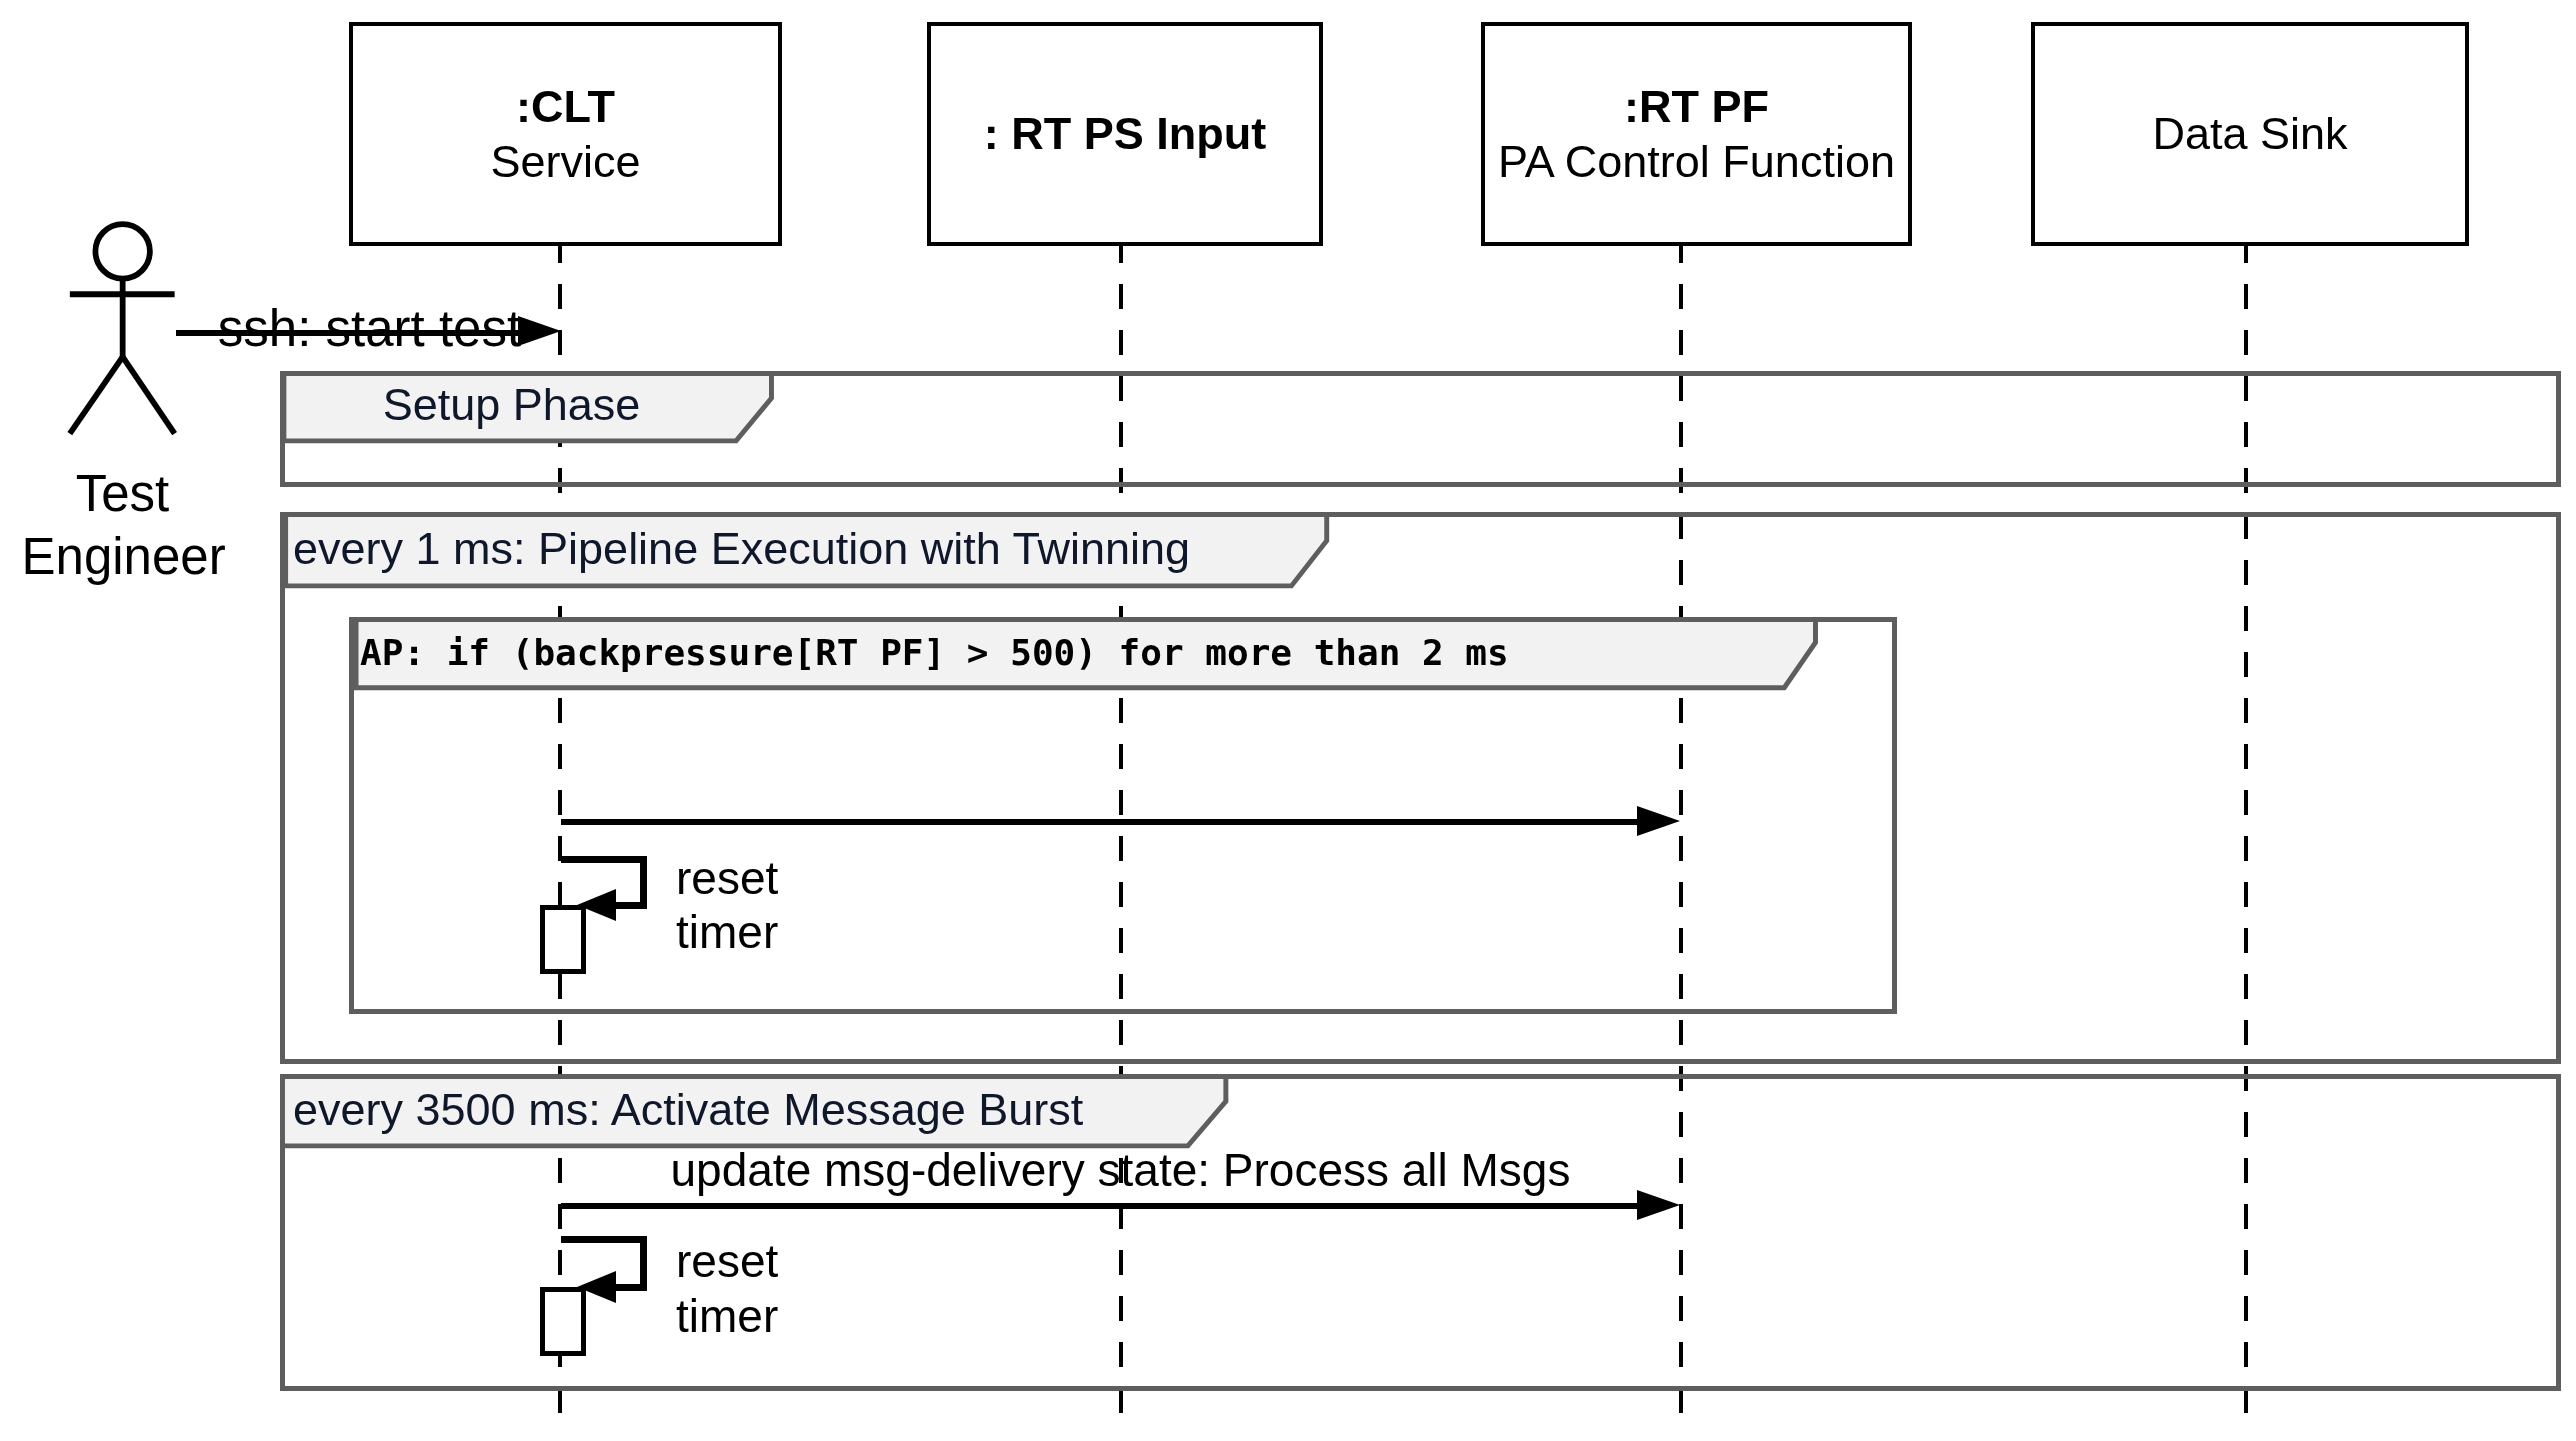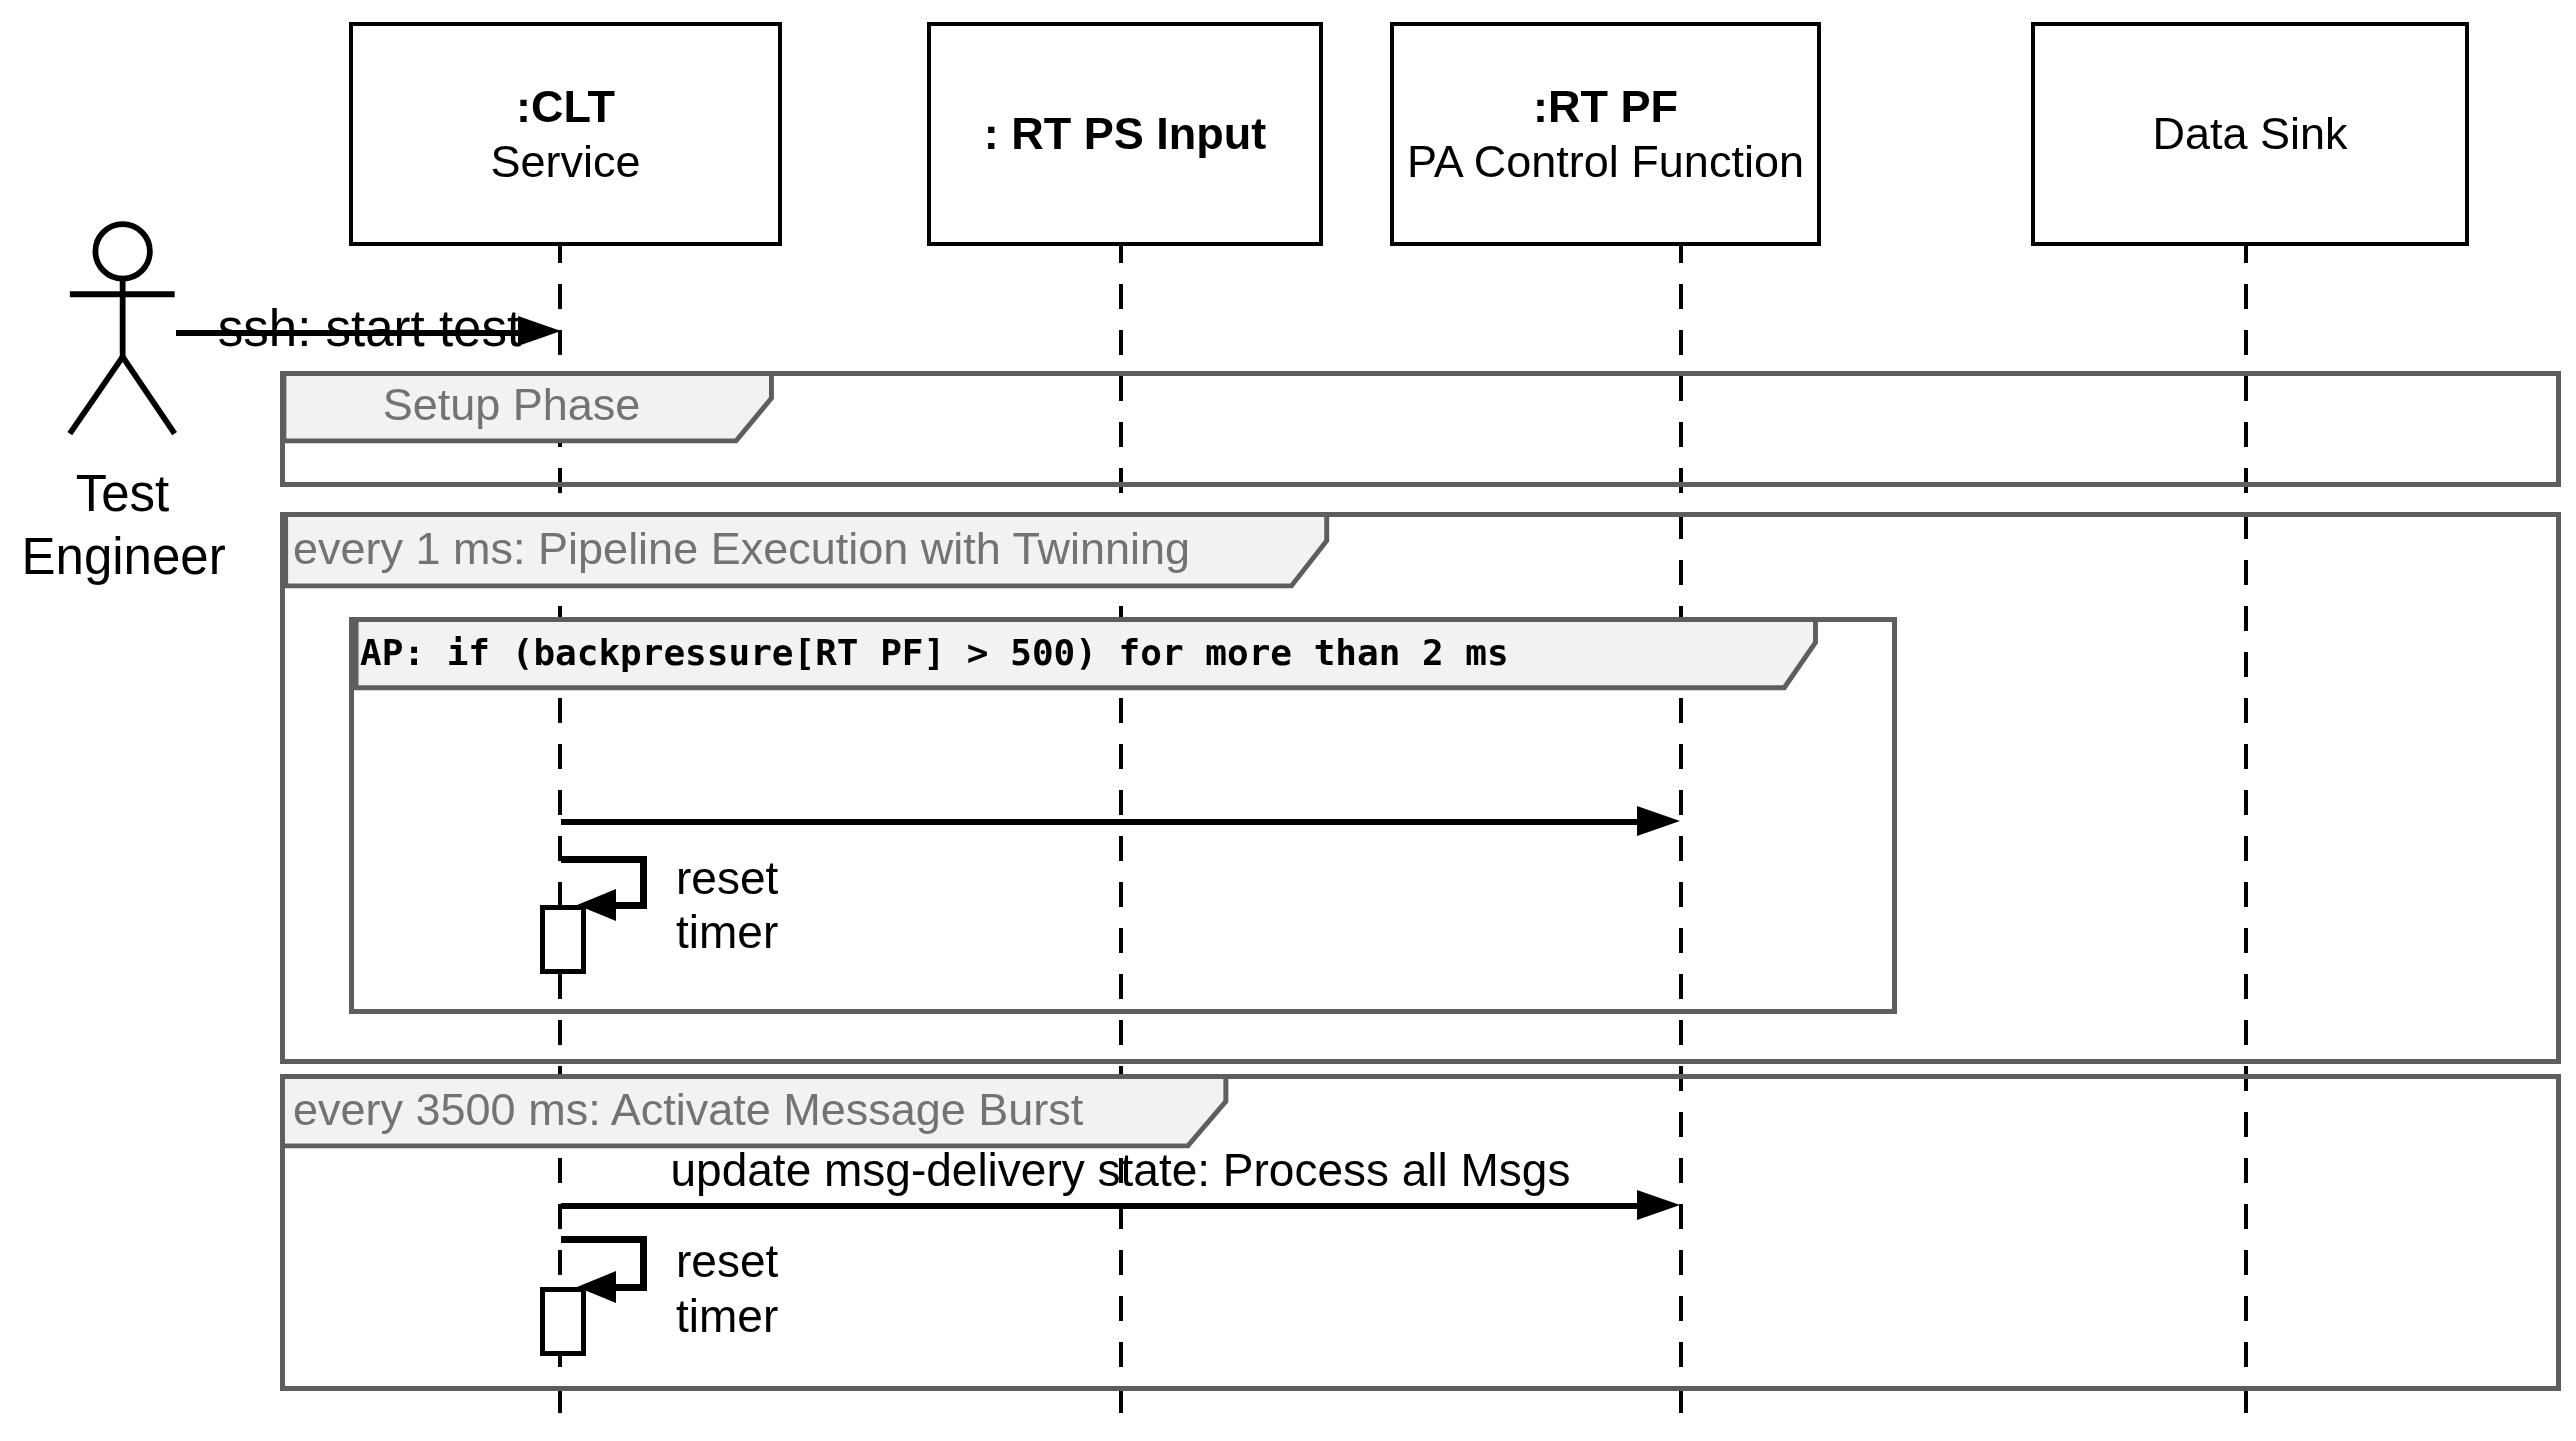--- a/index.html
+++ b/index.html
@@ -18,21 +18,21 @@
     position:absolute;border:4.1px solid #000;background:#fff;
     display:flex;flex-direction:column;justify-content:center;align-items:center;
     font-size:45px;line-height:55px;text-align:center;
   }
   .headbox .t{font-weight:bold;}
   
   .frame{position:absolute;border:5px solid #5e5e5e;background:transparent;}
   .pent{position:absolute;overflow:visible;}
   .fraglabel{
     position:absolute;display:flex;align-items:center;
-    font-size:45px;color:#737373;white-space:nowrap;
+    font-size:45px;color:#0f172a;white-space:nowrap;
   }
   .fraglabel.centered{justify-content:center;}
   .aplabel{
     font-family:"DejaVu Sans Mono",monospace;font-weight:bold;font-size:36px;color:#000;
   }
   
   .mline{position:absolute;background:#000;height:5.8px;}
   .vline{position:absolute;background:#000;width:6.6px;}
   .hline8{position:absolute;background:#000;height:6.6px;}
   .arr-r{position:absolute;width:0;height:0;
@@ -81,21 +81,21 @@
   </svg>
   <div class="fraglabel" style="left:293px;top:1074px;height:72px">every 3500 ms: Activate Message Burst</div>
 
   <div class="headbox" style="left:349px;top:21.5px;width:425px;height:216px">
     <div class="t">:CLT</div>
     <div>Service</div>
   </div>
   <div class="headbox" style="left:927px;top:21.5px;width:388px;height:216px">
     <div class="t">: RT PS Input</div>
   </div>
-  <div class="headbox" style="left:1390px;top:21.5px;width:423px;height:216px">
+  <div class="headbox" style="left:1481px;top:21.5px;width:423px;height:216px">
     <div class="t">:RT PF</div>
     <div>PA Control Function</div>
   </div>
   <div class="headbox" style="left:2031px;top:21.5px;width:430px;height:216px">
     <div>Data Sink</div>
   </div>
 
   <svg class="abs" style="left:21.5px;top:220px" width="231" height="231" viewBox="0 0 280 280">
     <circle cx="122" cy="38" r="33" fill="none" stroke="#000" stroke-width="7"></circle>
     <line x1="122" y1="71" x2="122" y2="166" stroke="#000" stroke-width="7"></line>

